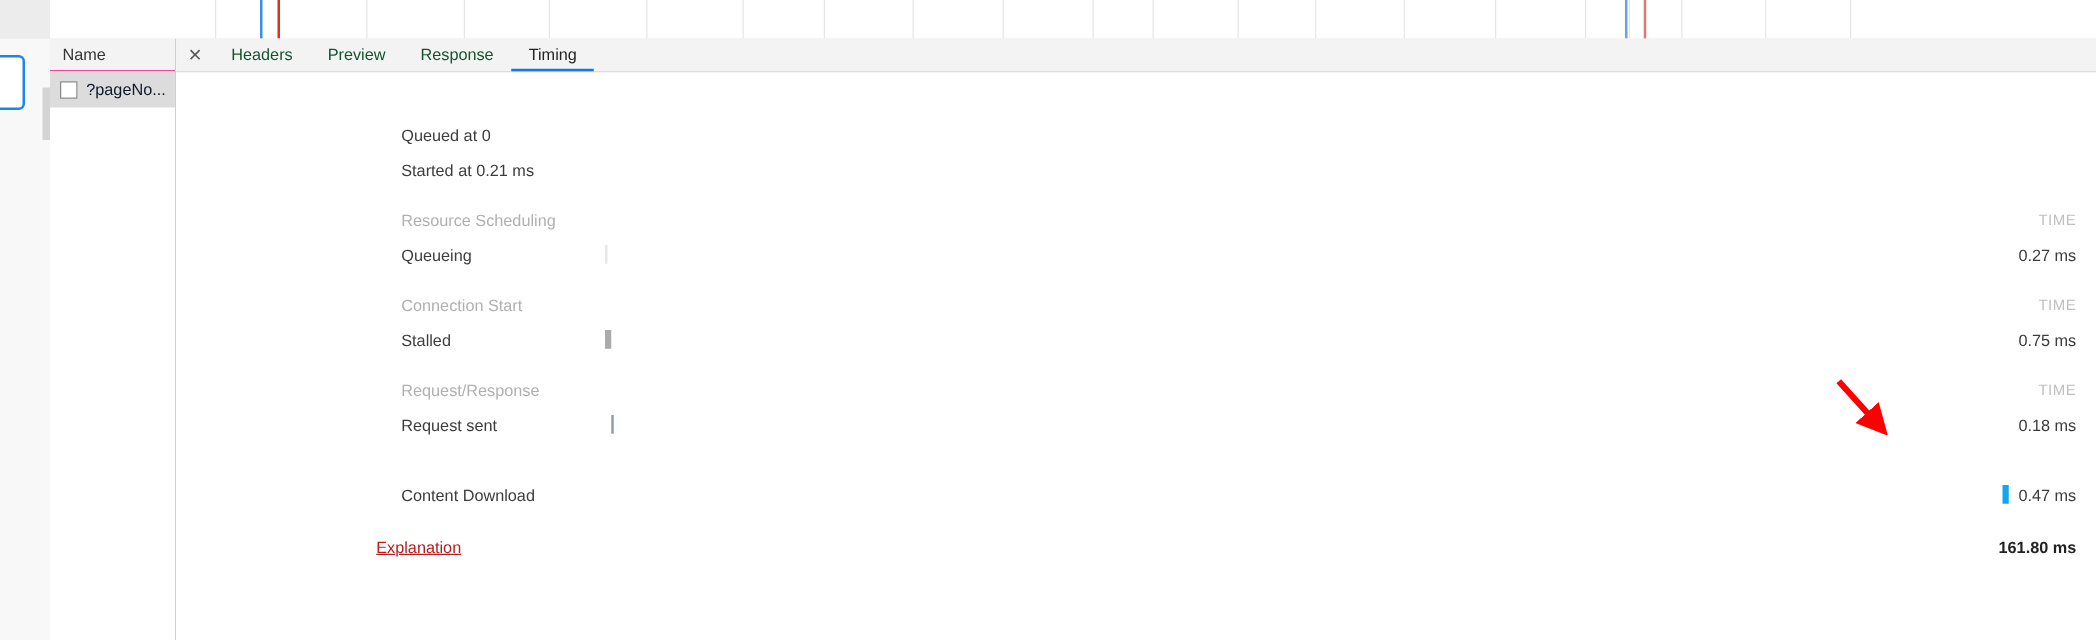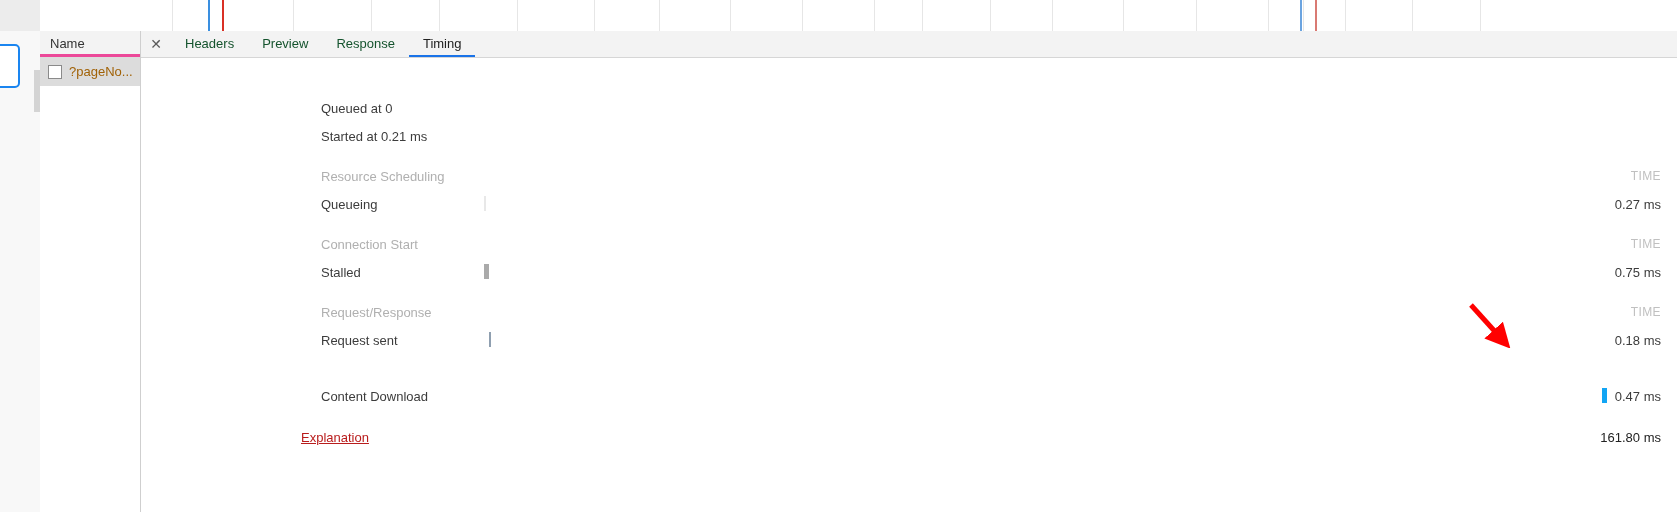--- a/index.html
+++ b/index.html
@@ -49,42 +49,42 @@
   
   #left-panel{
     position:absolute;left:40px;top:31px;width:101px;height:481px;
     background:#ffffff;
     border-right:1px solid #cfcfcf;
     box-sizing:border-box;
   }
   #name-header{
     height:26px;line-height:26px;
     background:#f3f3f3;
-    border-bottom:3px solid #ec4899;
+    border-bottom:1px solid #ec4899;
     padding-left:10px;
     font-size:13px;color:#333;
     box-sizing:border-box;
   }
   #request-row{
     height:29px;
     background:#dcdcdc;
     display:flex;align-items:center;
     padding-left:8px;
     box-sizing:border-box;
   }
   #req-checkbox{
     width:14px;height:14px;
     border:1px solid #8a8a8a;
     background:#ffffff;
     margin-right:7px;
     flex:0 0 auto;
     box-sizing:border-box;
   }
   #req-label{
-    font-size:13px;color:#a16207;white-space:nowrap;overflow:hidden;
+    font-size:13px;color:#0f172a;white-space:nowrap;overflow:hidden;
   }
 
   
   #detail-panel{
     position:absolute;left:141px;top:31px;width:1536px;height:481px;
     background:#ffffff;
   }
   #tabbar{
     height:27px;
     background:#f3f3f3;
@@ -127,21 +127,21 @@
     color:#b0b0b0;
   }
   .row-time{
     position:absolute;right:16px;
     font-size:13px;color:#3c3c3c;text-align:right;white-space:nowrap;
   }
   .row-time.group{
     color:#c0c0c0;font-size:12px;letter-spacing:.4px;
   }
   .row-time.total{
-    font-weight:normal;color:#222222;
+    font-weight:bold;color:#222222;
   }
   .bar{
     position:absolute;height:15px;top:6px;
   }
   #explanation-link{
     position:absolute;left:160px;
     font-size:13px;color:#b91c1c;
     text-decoration:underline;cursor:pointer;
     white-space:nowrap;
   }

